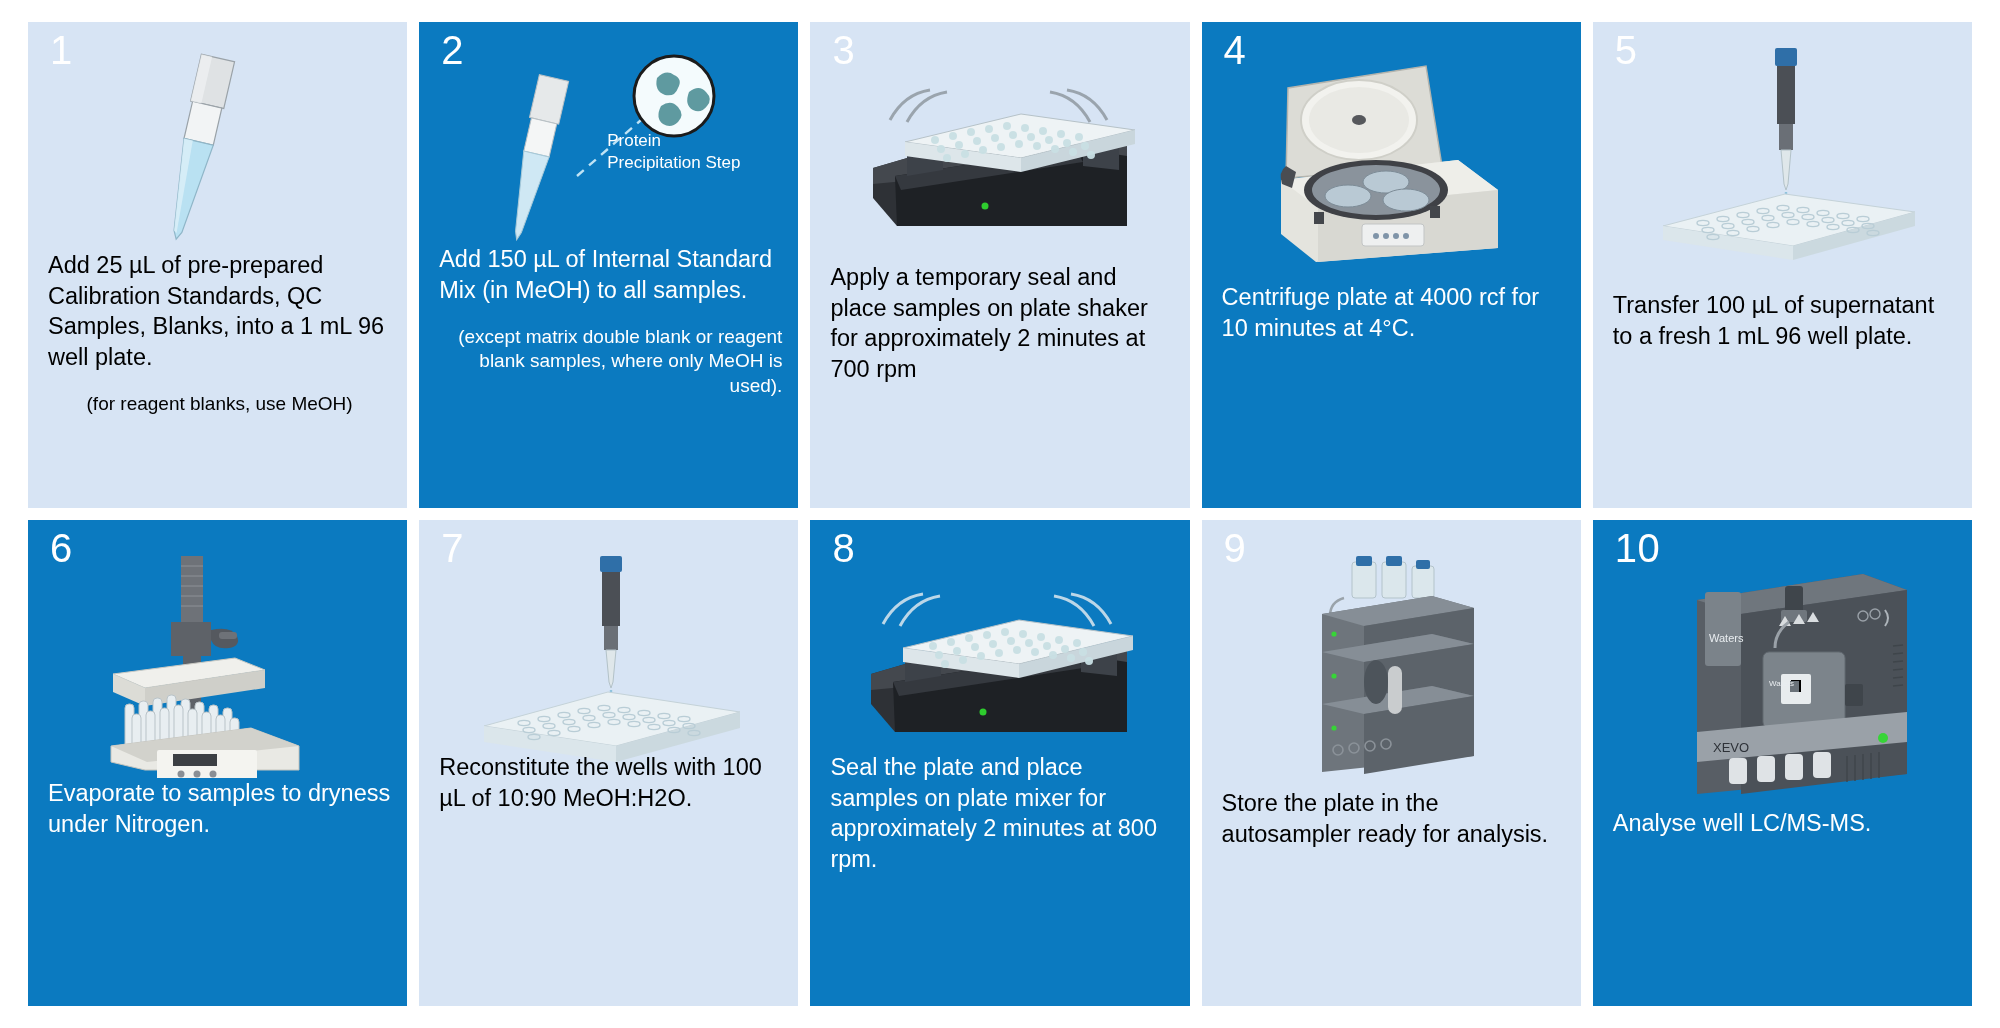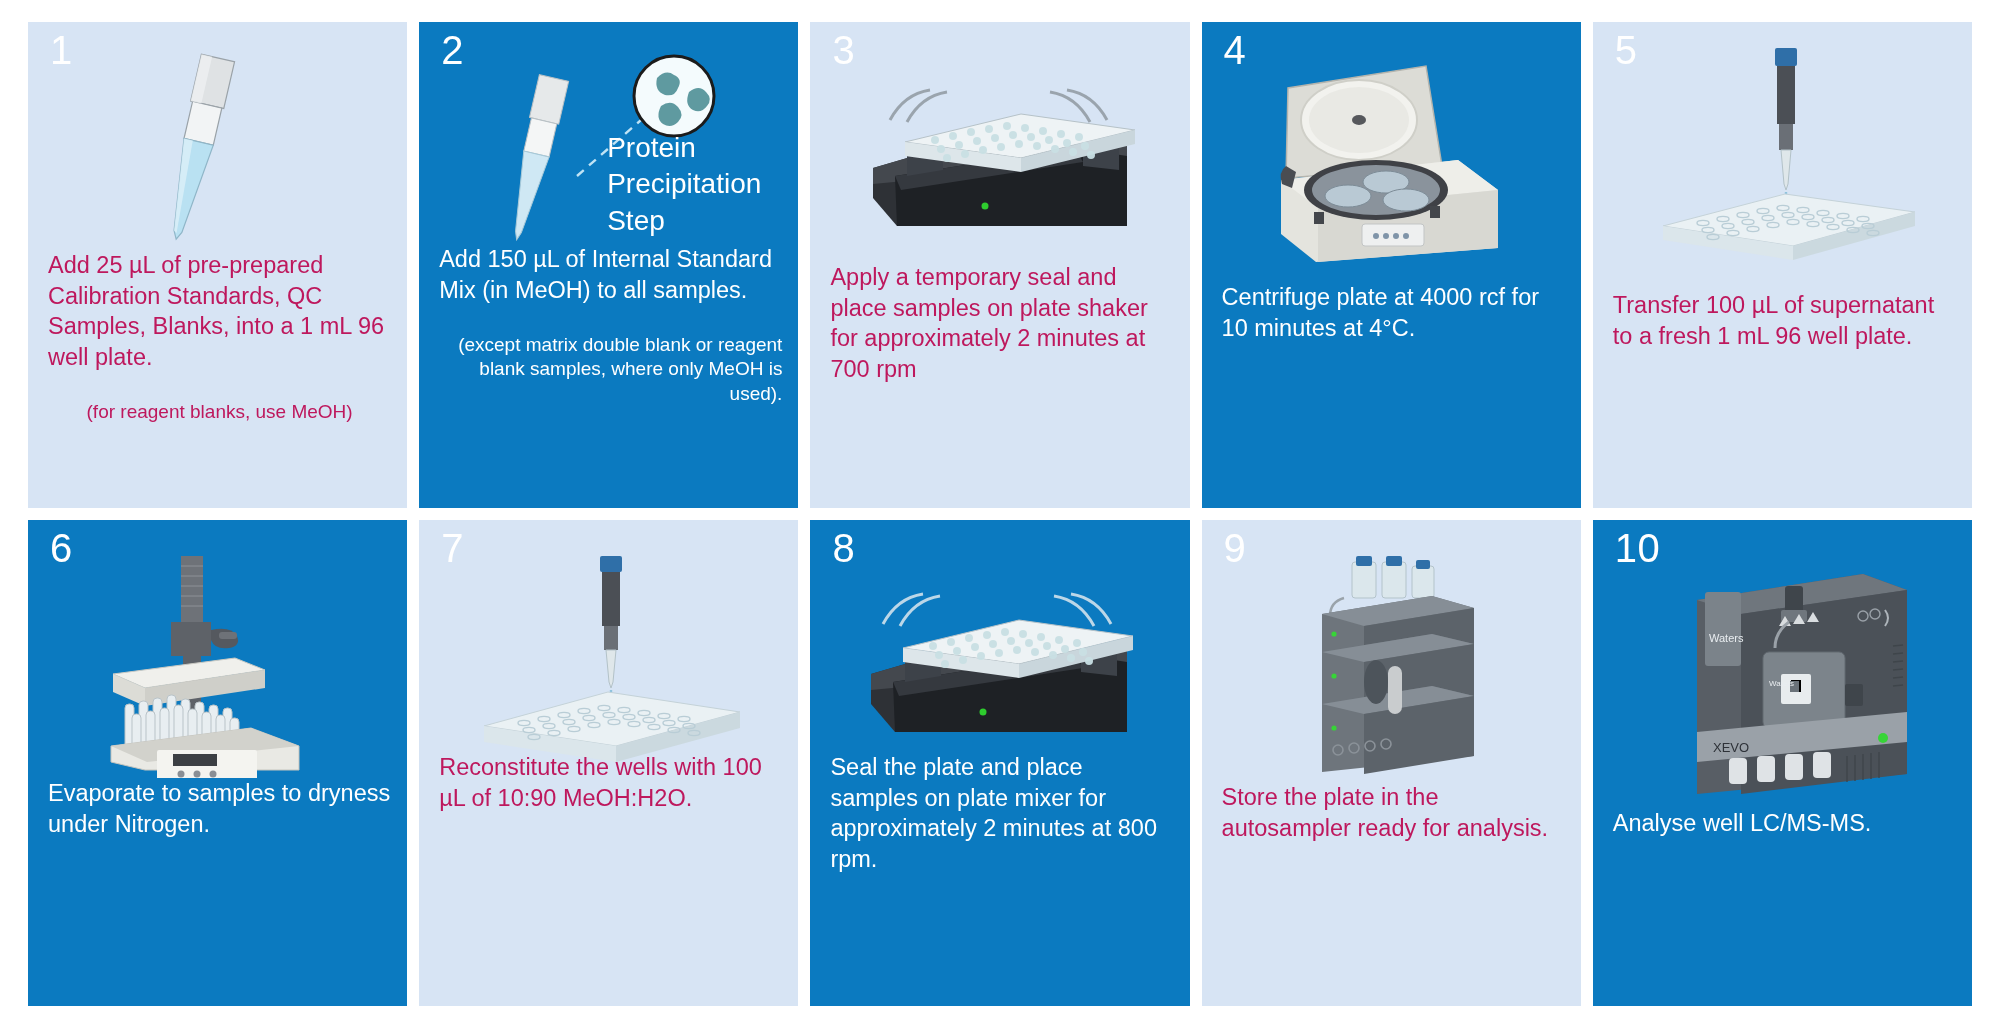--- a/index.html
+++ b/index.html
@@ -22,38 +22,38 @@
     letter-spacing:.5px;
   }
   .panel.light .step-num{color:#ffffff;}
   .panel.dark  .step-num{color:#ffffff;}
   .art{position:absolute;left:0;right:0;top:26px;height:215px;}
   .art svg{display:block;margin:0 auto;}
   .body{
     position:absolute;left:20px;right:16px;
     font-size:23.5px;line-height:1.30;
   }
-  .panel.light .body{color:#be185d;}
+  .panel.light .body{color:#000000;}
   .panel.dark  .body{color:#ffffff;}
   .note{
-    font-size:19px;line-height:1.28;margin-top:28px;display:block;
+    font-size:19px;line-height:1.28;margin-top:20px;display:block;
   }
   .note.center{text-align:center;}
   .note.right{text-align:right;}
 
   
   .p1 .body{top:228px;}
   .p2 .body{top:222px;}
   .p3 .body{top:240px;}
   .p4 .body{top:260px;}
   .p5 .body{top:268px;}
   .p6 .body{top:258px;}
   .p7 .body{top:232px;}
   .p8 .body{top:232px;}
-  .p9 .body{top:262px;}
+  .p9 .body{top:268px;}
   .p10 .body{top:288px;}
 
   .p6 .art,.p7 .art,.p8 .art,.p9 .art,.p10 .art{top:36px;height:220px;}
   .p10 .art{height:250px;}
   .p9 .art{height:230px;}
 </style>
 </head>
 <body>
 
 <div class="grid">
@@ -90,21 +90,21 @@
         <circle cx="225" cy="48" r="40" fill="#f4fbfd" stroke="#1b1b1b" stroke-width="3"></circle>
         <path d="M208 30 q9-9 17-3 q9 4 4 13 q-3 9-13 7 q-11-4-8-17z" fill="#5f9aa0"></path>
         <path d="M240 44 q10-8 17 0 q7 7 1 14 q-6 8-14 4 q-9-5-4-18z" fill="#5f9aa0"></path>
         <path d="M212 58 q10-7 17 1 q7 8 0 15 q-7 7-15 2 q-8-6-2-18z" fill="#5f9aa0"></path>
       </svg>
     </div>
     <div class="body">
       <span>Add 150 µL of Internal Standard Mix (in MeOH) to all samples.</span>
       <span class="note right">(except matrix double blank or reagent blank samples, where only MeOH is used).</span>
     </div>
-    <div style="position:absolute;left:188px;top:108px;width:150px;font-size:28px;line-height:1.30;color:#ffffff;">Protein Precipitation Step</div>
+    <div style="position:absolute;left:188px;top:108px;width:150px;font-size:17px;line-height:1.30;color:#ffffff;">Protein Precipitation Step</div>
   </div>
 
   <div class="panel light p3">
     <div class="step-num">3</div>
     <div class="art">
       <svg width="330" height="215" viewBox="0 0 330 215">
         <path d="M55 72 q14-26 40-30" fill="none" stroke="#9aa4ad" stroke-width="3"></path>
         <path d="M72 74 q14-26 40-30" fill="none" stroke="#9aa4ad" stroke-width="3"></path>
         <path d="M272 72 q-14-26-40-30" fill="none" stroke="#9aa4ad" stroke-width="3"></path>
         <path d="M255 74 q-14-26-40-30" fill="none" stroke="#9aa4ad" stroke-width="3"></path>

